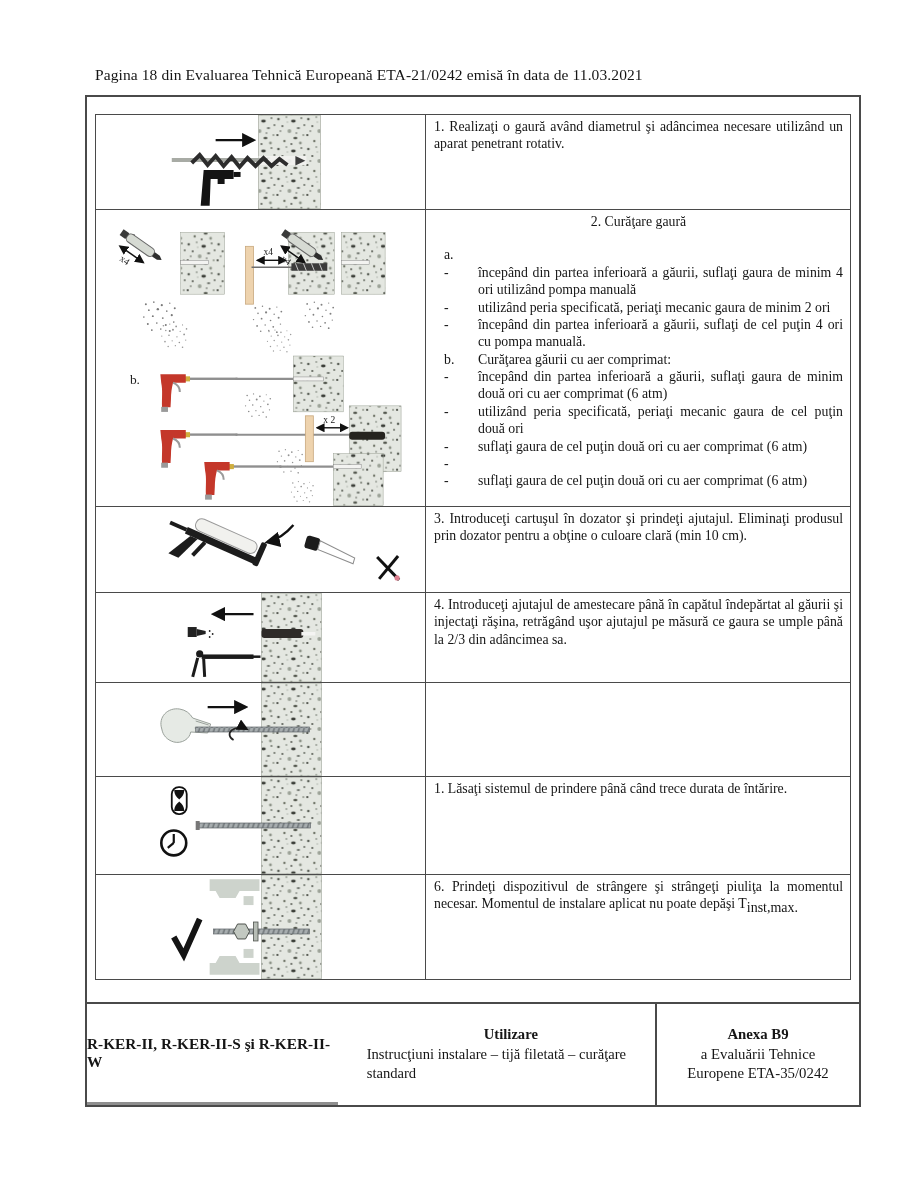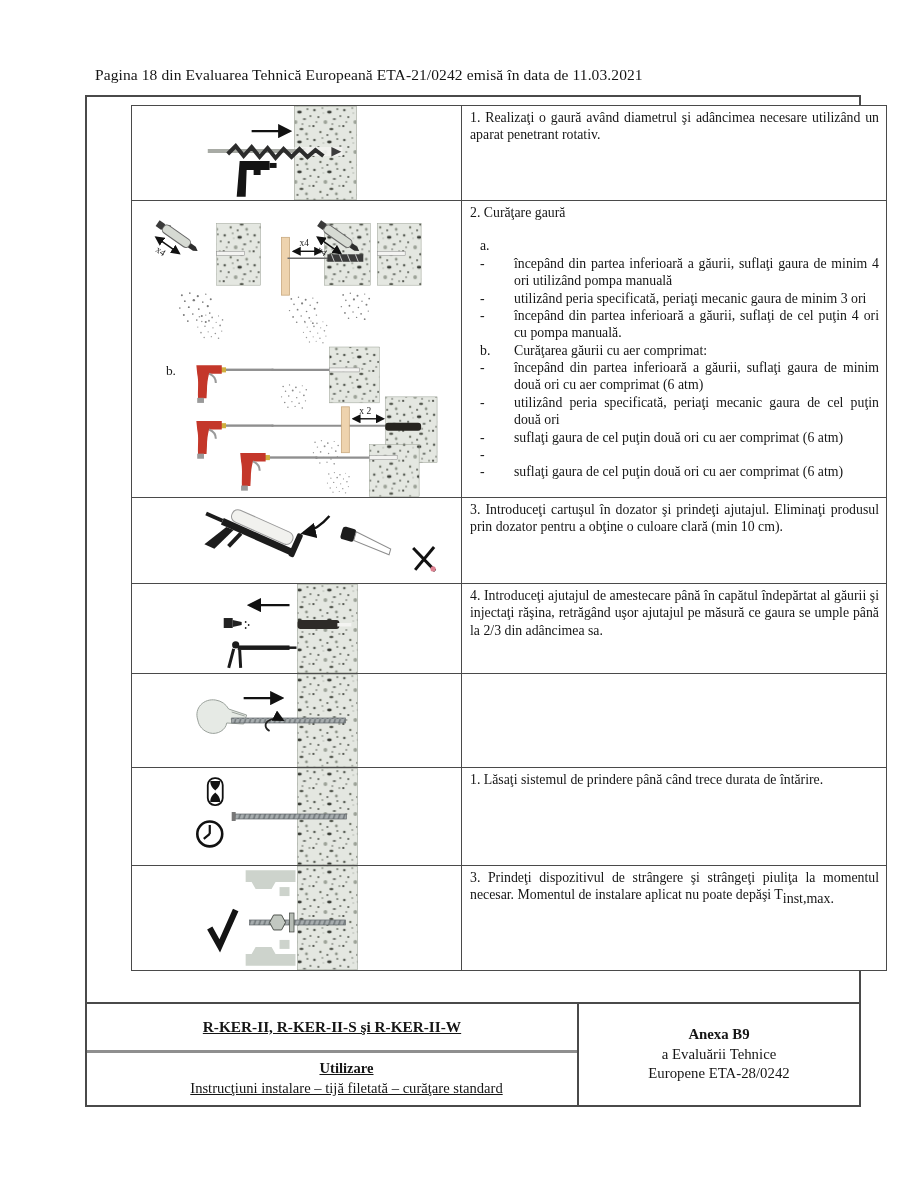--- a/index.html
+++ b/index.html
@@ -1,31 +1,31 @@
 <!DOCTYPE html>
 <html><head>
 <meta charset="utf-8">
 <style>
   html,body{margin:0;padding:0;background:#fff;}
   body{width:919px;height:1190px;position:relative;font-family:"Liberation Serif",serif;color:#151515;}
   .hdr{position:absolute;left:95px;top:66px;font-size:15.5px;letter-spacing:.1px;text-align:center;}
   .outer{position:absolute;left:85px;top:95px;width:776px;height:1012px;border:2px solid #4a4a4a;box-sizing:border-box;background:#fff;}
-  .mtable{position:absolute;left:8px;top:8px;width:756px;border:1px solid #4a4a4a;box-sizing:border-box;background:#fff;margin-left:36px;}
+  .mtable{position:absolute;left:8px;top:17px;width:756px;border:1px solid #4a4a4a;box-sizing:border-box;background:#fff;}
   .mrow{display:flex;border-bottom:1px solid #4a4a4a;}
   .mrow:last-child{border-bottom:none;}
   .imgcell{width:330px;flex:none;border-right:1px solid #4a4a4a;position:relative;background:#fff;box-sizing:border-box;}
   .imgcell svg{position:absolute;left:0;top:0;width:100%;height:100%;}
   .txtcell{flex:1;padding:3px 7px 4px 8px;font-size:13.8px;line-height:1.26;text-align:justify;box-sizing:border-box;}
-  .intro{margin-bottom:16px;text-align:left;}
+  .intro{margin-bottom:16px;text-align:center;}
   .li{display:flex;}
   .li .mk{width:44px;flex:none;box-sizing:border-box;padding-left:10px;}
   .li .tx{flex:1;text-align:justify;}
   sub.tsub{font-size:14px;}
   .ftable{position:absolute;left:85px;top:1002px;width:776px;height:105px;border:2px solid #4a4a4a;box-sizing:border-box;display:flex;background:#fff;}
-  .fl{width:492px;flex:none;border-right:2px solid #4a4a4a;display:flex;flex-direction:column;box-sizing:border-box;text-decoration:underline;}
+  .fl{width:570px;flex:none;border-right:2px solid #4a4a4a;display:flex;box-sizing:border-box;}
   .fl-top{flex:1;display:flex;align-items:center;justify-content:center;font-weight:bold;font-size:15.3px;border-bottom:3px solid #8f8f8f;}
   .fl-bot{flex:1.15;display:flex;flex-direction:column;align-items:center;justify-content:center;font-size:14.6px;line-height:1.35;padding-left:29px;}
   .fl-bot .u{font-weight:bold;}
   .fr{flex:1;display:flex;flex-direction:column;align-items:center;justify-content:center;font-size:14.8px;line-height:1.32;}
   .fr .a{font-weight:bold;}
   svg text{font-family:"Liberation Serif",serif;fill:#1c1c1c;}
 </style>
 </head>
 <body>
 
@@ -179,21 +179,21 @@
         <div class="intro">2. Curăţare gaură</div>
         <div class="li">
             <span class="mk">a.</span>
           </div>
         <div class="li">
             <span class="mk">-</span>
             <span class="tx">începând din partea inferioară a găurii, suflaţi gaura de minim 4 ori utilizând pompa manuală</span>
           </div>
         <div class="li">
             <span class="mk">-</span>
-            <span class="tx">utilizând peria specificată, periaţi mecanic gaura de minim 3 ori</span>
+            <span class="tx">utilizând peria specificată, periaţi mecanic gaura de minim 2 ori</span>
           </div>
         <div class="li">
             <span class="mk">-</span>
             <span class="tx">începând din partea inferioară a găurii, suflaţi de cel puţin 4 ori cu pompa manuală.</span>
           </div>
         <div class="li">
             <span class="mk">b.</span>
             <span class="tx">Curăţarea găurii cu aer comprimat:</span>
           </div>
         <div class="li">
@@ -315,33 +315,33 @@
             <rect x="148" y="74" width="10" height="9"></rect>
           </g>
           <rect x="166" y="0" width="60" height="104" fill="url(#concrete)" stroke="#9aa094" stroke-width=".6"></rect>
           <rect x="118" y="54" width="96" height="5" fill="url(#thread)" stroke="#5e6467" stroke-width=".7"></rect>
           <polygon points="138,56.5 142,49 150,49 154,56.5 150,64 142,64" fill="#c2c8c1" stroke="#4e524d" stroke-width="1"></polygon>
           <rect x="158" y="47" width="4.5" height="19" fill="#b7bdb6" stroke="#4e524d" stroke-width=".8"></rect>
           <path d="M78 62 L88 80 L104 44" stroke="#141414" stroke-width="6" fill="none"></path>
         </svg>
       </div>
       <div class="txtcell">
-        <span>3. Prindeţi dispozitivul de strângere şi strângeţi piuliţa la momentul necesar. Momentul de instalare aplicat nu poate depăşi T</span><sub class="tsub">inst,max.</sub>
+        <span>6. Prindeţi dispozitivul de strângere şi strângeţi piuliţa la momentul necesar. Momentul de instalare aplicat nu poate depăşi T</span><sub class="tsub">inst,max.</sub>
       </div>
     </div>
 
   </div>
 </div>
 
 <div class="ftable">
   <div class="fl">
     <div class="fl-top">R-KER-II, R-KER-II-S şi R-KER-II-W</div>
     <div class="fl-bot">
       <div class="u">Utilizare</div>
       <div>Instrucţiuni instalare – tijă filetată – curăţare standard</div>
     </div>
   </div>
   <div class="fr">
     <div class="a">Anexa B9</div>
     <div>a Evaluării Tehnice</div>
-    <div>Europene ETA-28/0242</div>
+    <div>Europene ETA-35/0242</div>
   </div>
 </div>
 
 </body></html>

